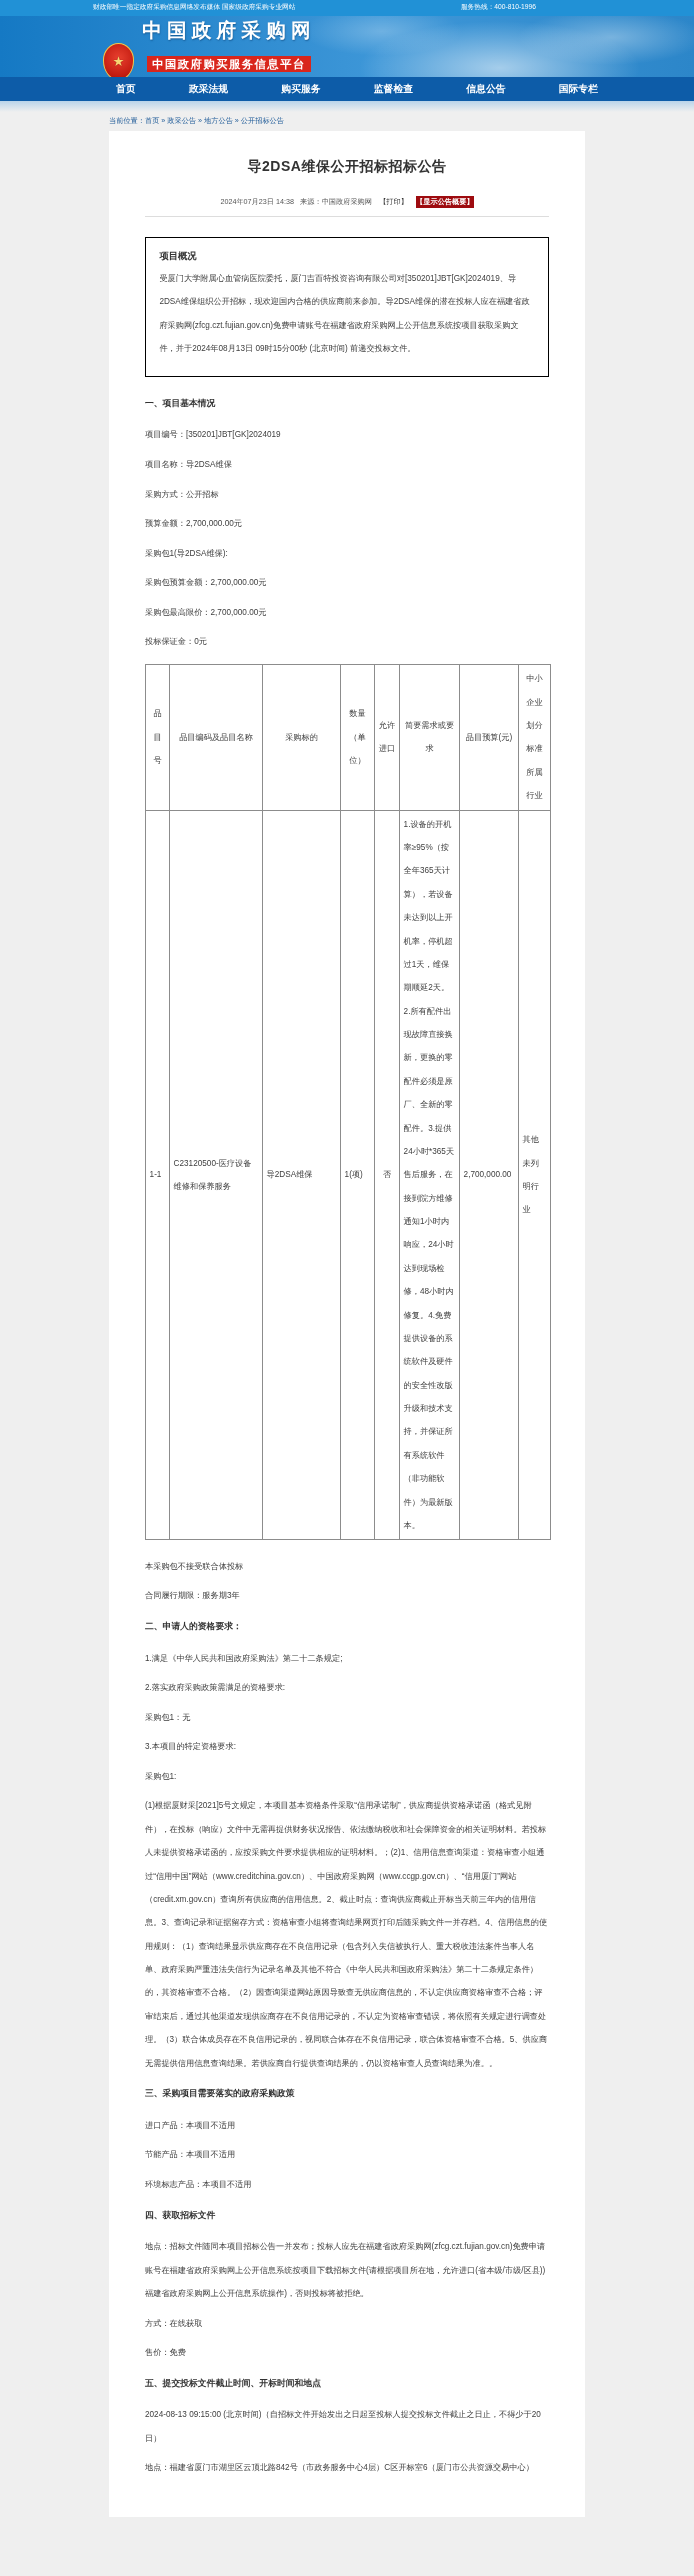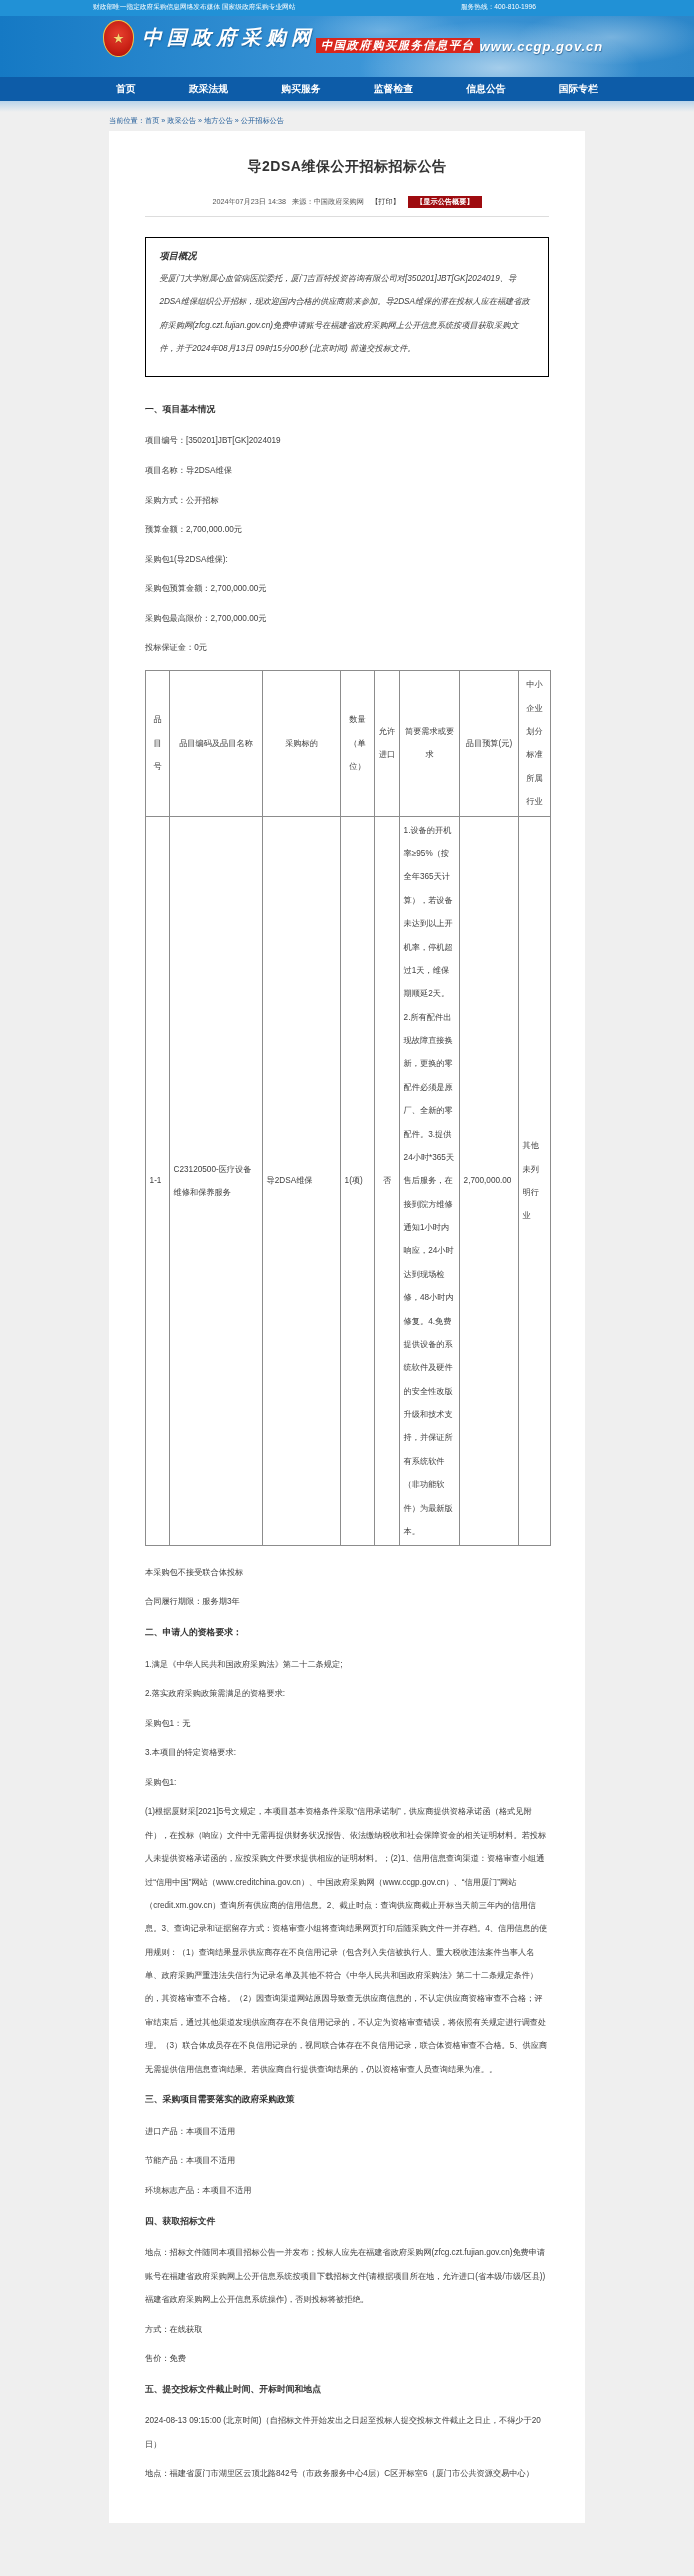--- a/index.html
+++ b/index.html
@@ -17,21 +17,21 @@
       radial-gradient(ellipse 216px 72px at 72% 85%, rgba(255,255,255,.55), rgba(255,255,255,0) 65%),
       radial-gradient(ellipse 155px 46px at 88% 35%, rgba(255,255,255,.35), rgba(255,255,255,0) 60%),
       radial-gradient(ellipse 134px 41px at 55% 25%, rgba(255,255,255,.25), rgba(255,255,255,0) 60%),
       linear-gradient(90deg,#1579c4 0%, #3e97d8 55%, #2c86c9 100%);
   }
   .logo { position:absolute; left:103px; top:4.1px; display:flex; align-items:center; cursor:pointer; }
   .emblem { width:31px; height:37px; margin-right:8.2px; border-radius:50% 50% 48% 48%/46% 46% 52% 52%;
     background:radial-gradient(circle at 50% 40%, #e8402f 0%, #c21b10 70%, #a31009 100%);
     border:1.5px solid #f2c54b; display:flex; align-items:center; justify-content:center;
     color:#f7d673; font-size:13.4px; text-shadow:0 0 1px #7a0b05; }
-  .logo-text { display:flex; flex-direction:row; align-items:center;font-style:italic; }
+  .logo-text { display:flex; flex-direction:column; align-items:center; }
   .site-name { color:#fff; font-size:19.6px; font-weight:bold; letter-spacing:5.2px; text-shadow:0.5px 1px 1.5px rgba(10,60,110,.6); line-height:1.1; }
   .site-sub { margin-top:15px; background:#d9261c; color:#fff; font-size:11.3px; font-weight:bold; letter-spacing:1.5px; padding:0.5px 5.2px; line-height:1.3; }
   .site-url { color:#fff; font-size:13px; font-weight:bold; letter-spacing:1px; margin-top:17px; text-shadow:0.5px 0.5px 1px rgba(10,60,110,.6); }
 
   
   .navbar { height:24px; background:#0d5ca8; }
   .nav-inner { margin-left:116px; width:482px; height:24px; display:flex; justify-content:space-between; align-items:center; }
   .nav-item { color:#fff; font-size:9.8px; font-weight:bold; cursor:pointer; line-height:24px; }
   .nav-fade { height:11.3px; background:linear-gradient(180deg,#b9d4ea,#efefef); }
 
@@ -39,24 +39,24 @@
   .breadcrumb { margin:4.1px 0 5.2px 109px; font-size:7.2px; color:#235e9a; }
   .breadcrumb a { color:#235e9a; text-decoration:none; cursor:pointer; }
   .bc-item { display:inline; }
   .bc-item + .bc-item::before { content:" » "; color:#235e9a; }
 
   
   .card { width:476px; margin:0 auto 0; background:#fff; padding:27px 36px 31px; }
   .art-title { text-align:center; font-size:14px; font-weight:bold; color:#333; letter-spacing:0.5px; }
   .art-meta { text-align:center; margin-top:19.6px; font-size:7.2px; color:#555; }
   .art-meta .print { color:#333; margin-left:5.2px; cursor:pointer; }
-  .summary-badge { display:inline-block; margin-left:6.2px; background:#9e0b0f; color:#fff; font-weight:bold; padding:1px 8px; cursor:pointer; }
+  .summary-badge { display:inline-block; margin-left:6.2px; background:#9e0b0f; color:#fff; font-weight:bold; padding:1px 0; cursor:pointer; }
   .meta-hr { border:none; border-top:0.5px solid #ddd; margin:8.2px 0 20.6px; }
 
-  .overview-box { border:0.5px solid #000; padding:11.3px 13.4px 15.5px; margin-bottom:23px;font-style:italic; }
+  .overview-box { border:0.5px solid #000; padding:11.3px 13.4px 15.5px; margin-bottom:17px; }
   .ov-head { font-size:9.3px; font-weight:bold; color:#333; margin-bottom:4.1px; }
   p.para, .ov-body { font-size:8.2px; line-height:2.85; color:#404040; }
   p.para { margin-bottom:6.2px; }
   .sec-h { font-size:8.8px; font-weight:bold; color:#333; margin:9.3px 0 10.3px; line-height:2.2;font-family:Liberation Serif, serif; }
 
   
   table.items { border-collapse:collapse; width:405px; margin:10.3px 0 14.4px; table-layout:fixed; }
   table.items th, table.items td { border:0.5px solid #8c8c8c; font-size:8.2px; font-weight:normal; color:#404040;
     line-height:2.85; padding:2.1px 3.6px; vertical-align:middle; text-align:left; word-break:break-all; }
   table.items th { text-align:center; }

